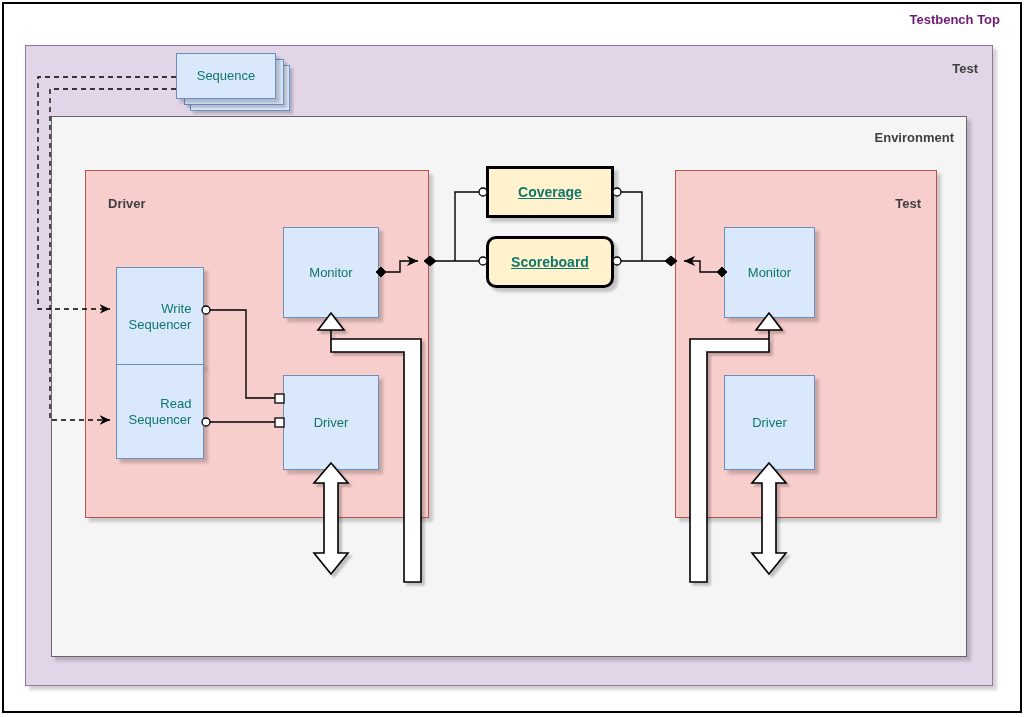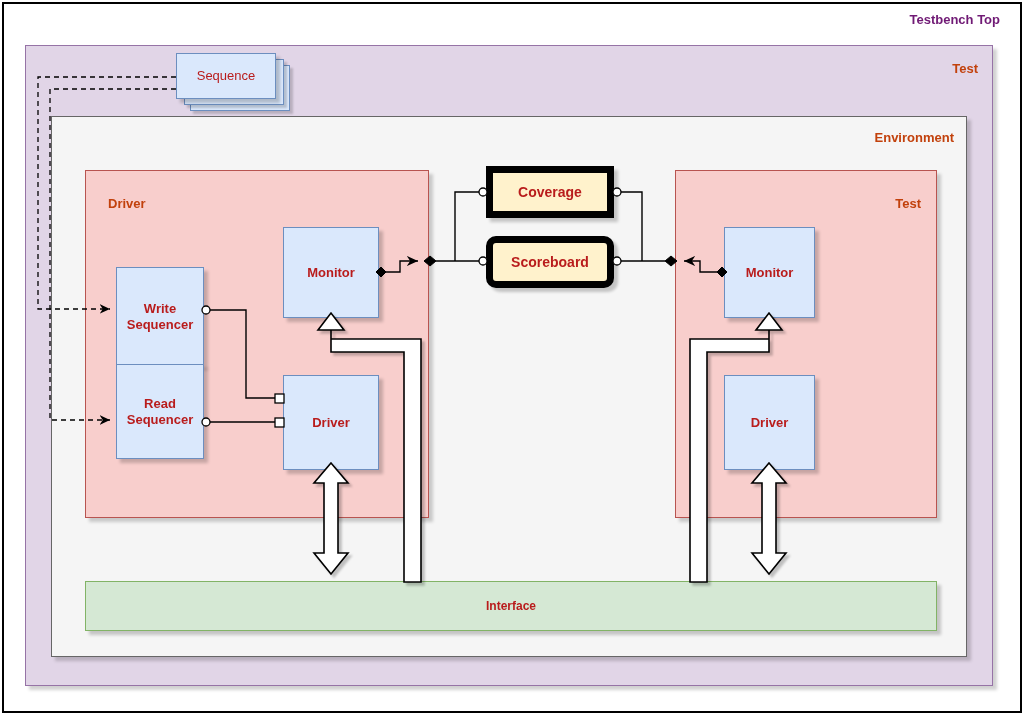--- a/index.html
+++ b/index.html
@@ -49,49 +49,50 @@
   }
   .region-agent {
     background: #f8cecc;
     border: 1px solid #b85450;
   }
 
   .region-title {
     position: absolute;
     font-size: 13px;
     font-weight: bold;
-    color: #c2410c;
+    color: #404040;
     white-space: pre;
   }
 
   
   .block {
     position: absolute;
     box-sizing: border-box;
     display: flex;
     align-items: center;
     justify-content: center;
-    text-align: center;
+    text-align: right;
     font-size: 13px;
-    color: #b91c1c;
+    color: #0f766e;
     line-height: 1.18;
     box-shadow: 4px 4px 3px rgba(0,0,0,0.20);
   }
   .block-blue {
     background: #dae8fc;
     border: 1px solid #6c8ebf;
-    font-weight: bold;
+    font-weight: normal;
   }
   .block-blue.plain { font-weight: normal; font-size: 13px; }
   .block-yellow {
     background: #ffe6cc;
     background: #fff2cc;
-    border: 7px solid #000000;
+    border: 3px solid #000000;
     font-weight: bold;
     font-size: 14px;
+    text-decoration: underline;
   }
   .block-green {
     background: #d5e8d4;
     border: 1px solid #82b366;
     font-weight: bold;
     font-size: 12px;
   }
 
   
   .stack-card {
@@ -154,21 +155,20 @@
   </div>
   <div class="block block-blue" style="left:283px; top:375px; width:96px; height:95px;">Driver</div>
   <div class="block block-blue" style="left:283px; top:227px; width:96px; height:91px;">Monitor</div>
 
   <div class="block block-blue" style="left:724px; top:227px; width:91px; height:91px;">Monitor</div>
   <div class="block block-blue" style="left:724px; top:375px; width:91px; height:95px;">Driver</div>
 
   <div class="block block-yellow" style="left:486px; top:166px; width:128px; height:52px;">Coverage</div>
   <div class="block block-yellow" style="left:486px; top:236px; width:128px; height:52px;border-radius:10px;">Scoreboard</div>
 
-  <div class="block block-green" style="left:85px; top:581px; width:852px; height:50px;">Interface</div>
 
   <svg id="wires" viewBox="0 0 1026 717" xmlns="http://www.w3.org/2000/svg">
     <defs>
       <marker id="openarrow" markerWidth="9" markerHeight="9" refX="8" refY="4.5" orient="auto" markerUnits="strokeWidth">
         <path d="M0,0.8 L8,4.5 L0,8.2 L2.4,4.5 Z" fill="#000000"></path>
       </marker>
       <marker id="solidarrow" markerWidth="9" markerHeight="9" refX="8" refY="4.5" orient="auto" markerUnits="strokeWidth">
         <path d="M0,0.8 L8,4.5 L0,8.2 L2.4,4.5 Z" fill="#000000"></path>
       </marker>
       <filter id="bashadow" x="-20%" y="-20%" width="160%" height="160%">

